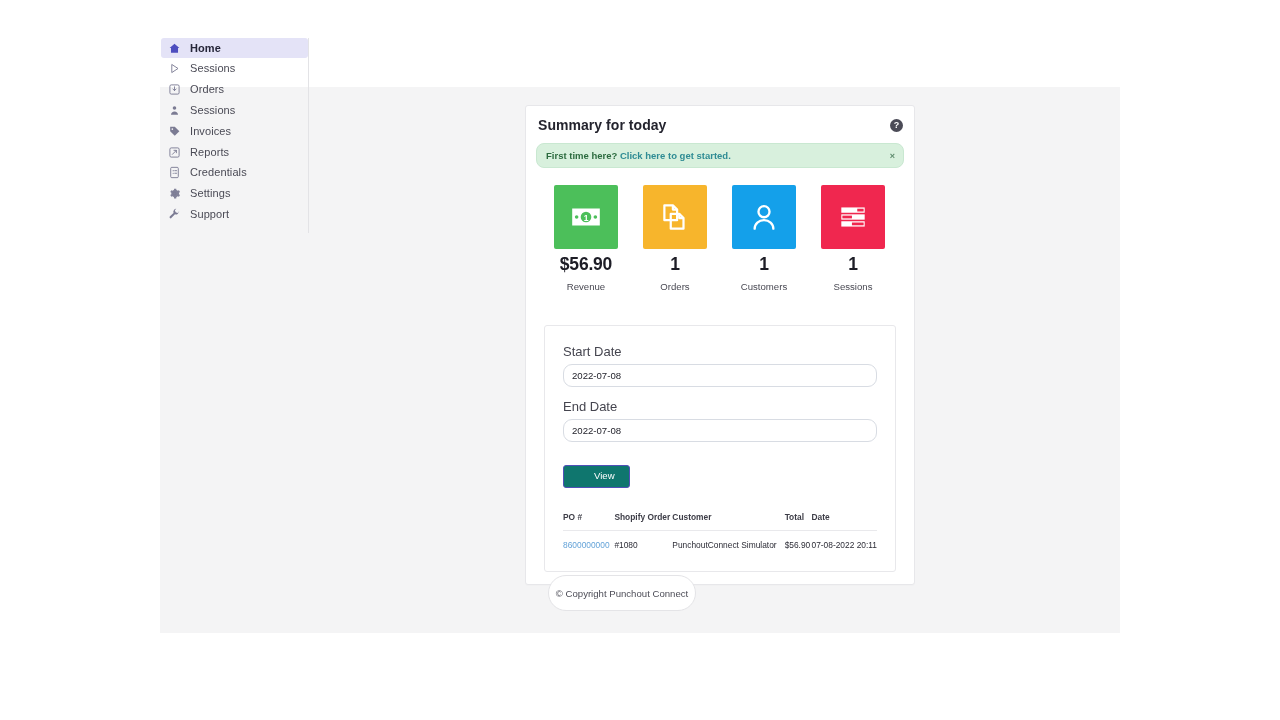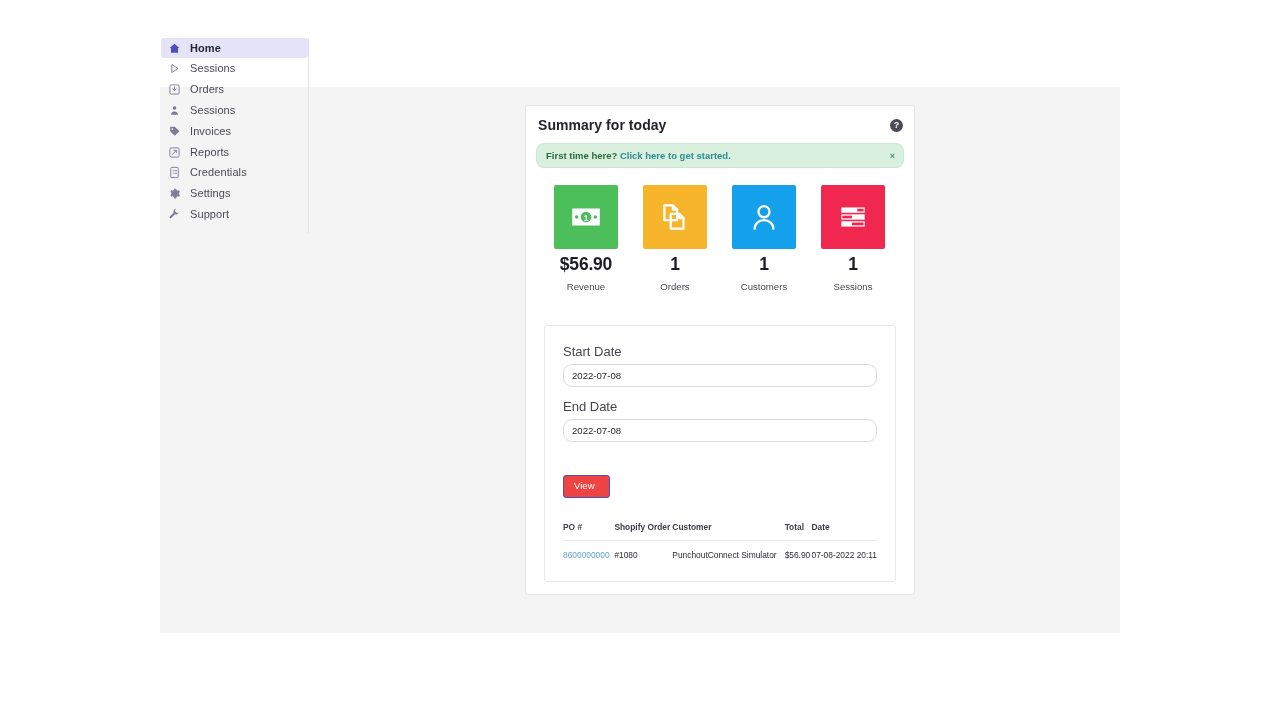--- a/index.html
+++ b/index.html
@@ -194,30 +194,30 @@
     background: #ffffff;
     font-family: "Liberation Sans", sans-serif;
     font-size: 9.6px;
     color: #23232c;
     padding: 0 8px;
     outline: none;
     margin-bottom: 13px;
     display: block;
   }
   .view-button {
-    background: #ef4444;
+    background: #0f766e;
     border: 1px solid #5050b8;
     border-radius: 3px;
     color: #ffffff;
     font-family: "Liberation Sans", sans-serif;
     font-size: 9.6px;
-    padding: 5px 14px 6px 10px;
+    padding: 5px 14px 6px 30px;
     line-height: 1;
     cursor: pointer;
-    margin-top: 20px;
+    margin-top: 10px;
   }
 
   .orders-table {
     width: 100%;
     border-collapse: collapse;
     margin-top: 24px;
   }
   .orders-table th {
     text-align: left;
     font-size: 8.4px;
@@ -442,13 +442,16 @@
             <td>#1080</td>
             <td>PunchoutConnect Simulator</td>
             <td>$56.90</td>
             <td>07-08-2022 20:11</td>
           </tr>
         </tbody>
       </table>
     </div>
   </section>
 
+  <div class="footer-pill">
+    <span>© Copyright Punchout Connect</span>
+  </div>
 </div>
 
 </body></html>

